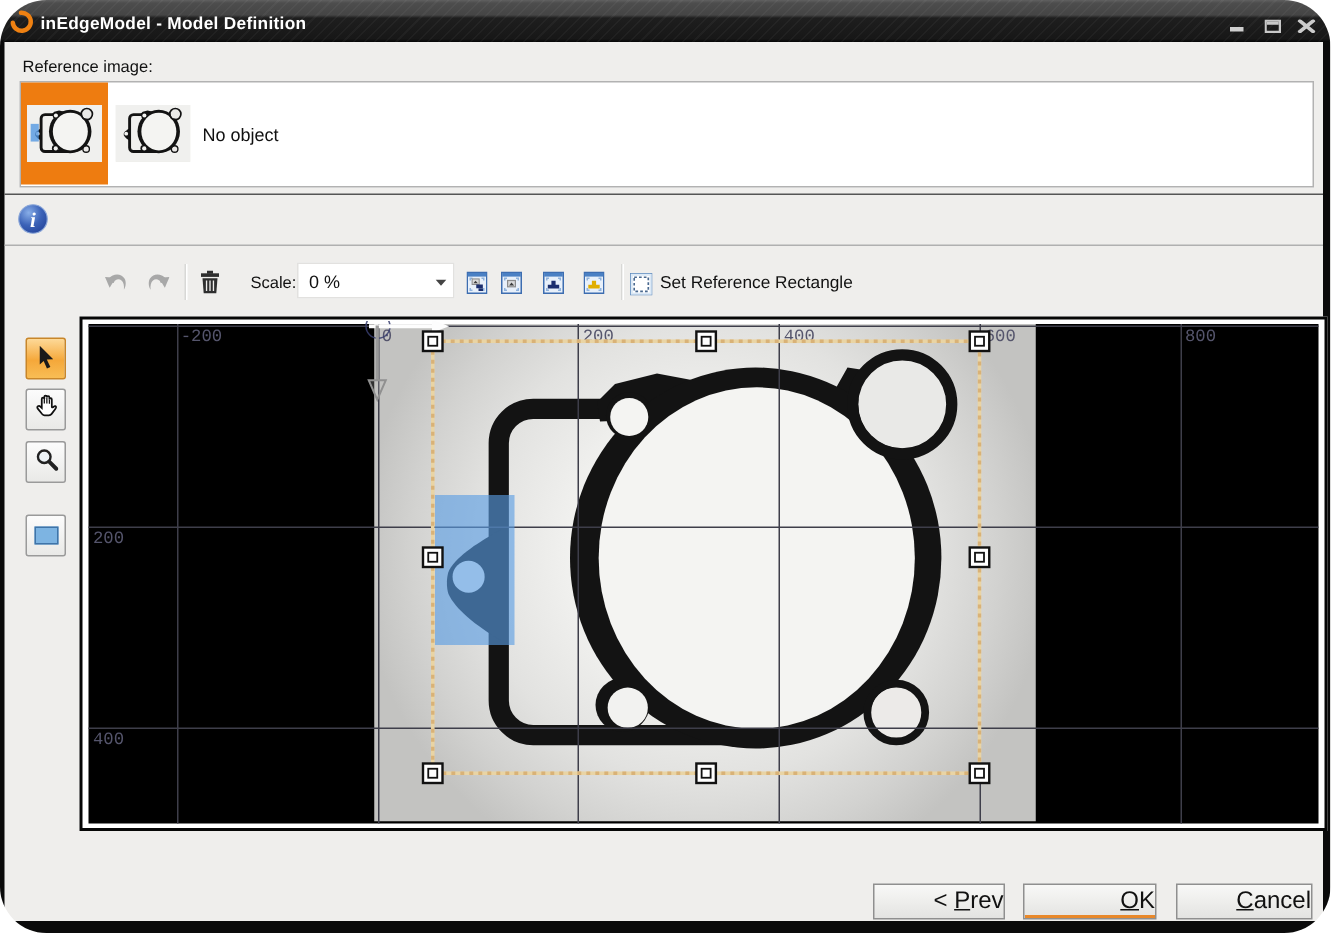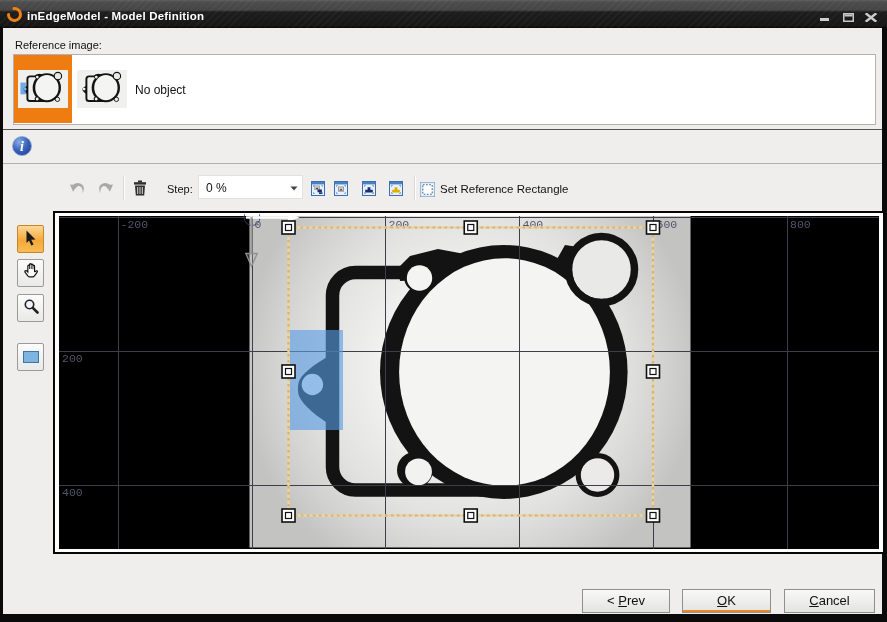--- a/index.html
+++ b/index.html
@@ -1,32 +1,32 @@
 <!DOCTYPE html>
 <html><head>
 <meta charset="utf-8">
 <style>
   html,body{margin:0;padding:0;background:#fff;}
   #win{position:relative;width:887px;height:622px;background:#efeeec;
-       font-family:"Liberation Sans",sans-serif;overflow:hidden;}
+       font-family:"Liberation Sans",sans-serif;overflow:hidden;border-radius:31px;}
   .abs{position:absolute;}
   
   #titlebar{left:0;top:0;width:887px;height:28px;
     background:
       repeating-linear-gradient(-45deg, rgba(255,255,255,0.035) 0 1px, rgba(255,255,255,0) 1px 5px),
       linear-gradient(#606060 0px,#4d4d4d 2px,#454545 10px,#1e1e1e 12px,#171717 26px,#050505 28px);}
   #title{left:27px;top:10px;color:#fff;font-size:11.5px;font-weight:bold;letter-spacing:0.2px;}
   
   .wb{background:#0a0a0a;}
   
   .lbl{color:#111;font-size:12px;}
   
   .btn{position:absolute;height:22px;border:1px solid #8f8f8f;
        background:linear-gradient(#f8f8f7,#efefed 45%,#e3e3e1);
-       font-size:13px;color:#111;text-align:center;line-height:22px;}
+       font-size:16px;color:#111;text-align:right;line-height:22px;}
   
   .tool{position:absolute;left:17px;width:25px;height:26px;border:1px solid #9a9a9a;
         background:linear-gradient(#fcfcfc,#e9e9e7);border-radius:2px;}
   
   .sep{position:absolute;width:1px;background:#fff;box-shadow:-1px 0 0 #d8d8d6;}
 </style>
 </head>
 <body>
 <div id="win">
 
@@ -122,21 +122,21 @@
     <path d="M14.4 7.0 A 6.4 6.4 0 0 0 3.0 4.6 C 1.9 6.4 1.8 9.4 3.4 12.2 C 3.1 9.4 3.6 7.2 5.0 6.0 A 3.1 3.1 0 0 1 10.2 7.6 Z" fill="#a8a8a8"></path>
     <polygon points="16,3.6 8.8,4.1 12.9,10.8" fill="#a8a8a8"></polygon>
   </svg>
   <div class="sep" style="left:124px;top:176px;height:24px"></div>
   <svg class="abs" style="left:133px;top:180px" width="14" height="16" viewBox="0 0 14 16">
     <rect x="5" y="0.5" width="4" height="2" fill="#2e2e2e"></rect>
     <rect x="1" y="2.2" width="12" height="2.4" fill="#2e2e2e"></rect>
     <path d="M 2 5.5 L 12 5.5 L 11.2 15.5 L 2.8 15.5 Z" fill="#2e2e2e"></path>
     <path d="M 4.7 7 L 4.7 14 M 7 7 L 7 14 M 9.3 7 L 9.3 14" stroke="#efeeec" stroke-width="0.9"></path>
   </svg>
-  <div class="abs lbl" style="left:167px;top:183px;font-size:11px">Step:</div>
+  <div class="abs lbl" style="left:167px;top:183px;font-size:11px">Scale:</div>
   <div class="abs" style="left:198px;top:175px;width:105px;height:24px;background:#fff;border:1px solid #e2e1df;box-sizing:border-box"></div>
   <div class="abs lbl" style="left:206px;top:181px">0 %</div>
   <svg class="abs" style="left:290px;top:186px" width="8" height="5" viewBox="0 0 8 5">
       <path d="M0.5 0.5 L7.5 0.5 L4 4.5 Z" fill="#444"></path>
     </svg>
 
   <svg class="abs" style="left:311px;top:181px" width="14" height="15" viewBox="0 0 14 15">
     <rect x="0.5" y="0.5" width="13" height="14" fill="#e8f0fa" stroke="#3d6db0"></rect>
     <rect x="0.8" y="1" width="12.4" height="2.4" fill="#4a80c4"></rect>
     <path d="M2 4 h2 v1 h-1 v1 h-1 Z M12 4 h-2 v1 h1 v1 h1 Z M2 13 h2 v-1 h-1 v-1 h-1 Z M12 13 h-2 v-1 h1 v-1 h1 Z" fill="#8fb2dc"></path>

